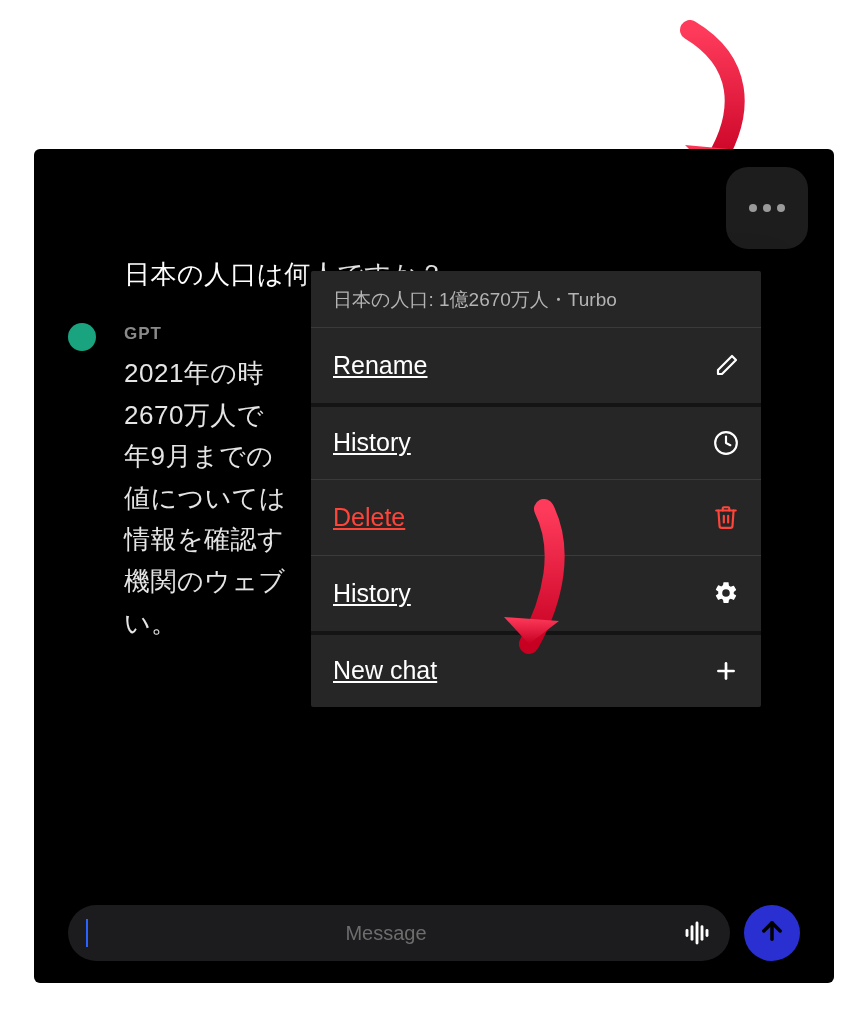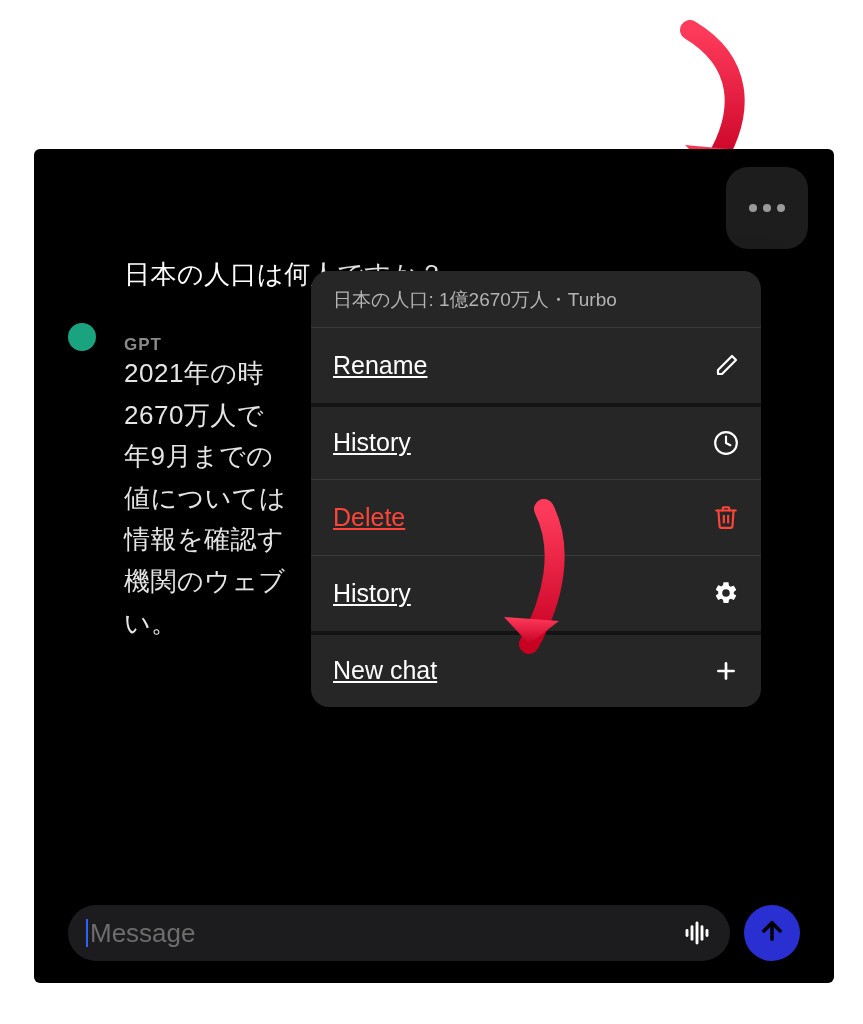--- a/index.html
+++ b/index.html
@@ -60,21 +60,21 @@
       position: absolute;
       left: 0;
       top: 6px;
       width: 28px; height: 28px;
       background: #19a37f;
       border-radius: 50%;
     }
     .sender-label {
       position: absolute;
       left: 56px;
-      top: 18px;
+      top: 7px;
       color: #8a8a8a;
       font-size: 17px;
       font-weight: 700;
       letter-spacing: 1px;
     }
     .assistant-text {
       position: absolute;
       left: 56px;
       top: 36px;
       width: 230px;
@@ -83,21 +83,21 @@
       line-height: 1.6;
       letter-spacing: 0.5px;
       white-space: pre-line;
     }
     .popover {
       position: absolute;
       left: 277px;
       top: 122px;
       width: 450px;
       background: #262626;
-      border-radius: 18px;
+      border-radius: 2px;
       box-shadow: 0 10px 40px rgba(0,0,0,0.5);
       overflow: hidden;
     }
     .popover-header {
       padding: 16px 22px 14px 22px;
     }
     .popover-title {
       color: #b3b3b3;
       font-size: 19px;
       line-height: 1.35;
@@ -138,21 +138,22 @@
       display: flex;
       align-items: center;
       padding: 0 18px;
     }
     .composer input {
       flex: 1;
       background: transparent;
       border: none;
       outline: none;
       color: #8b5cf6;
-      font-size: 26px;
+      font-size: 20px;
+      text-align: center;
     }
     .composer input::placeholder { color: #6d6d6d; }
     .caret {
       width: 2px; height: 28px; background: #2a63ff; margin-right: 2px;
     }
     .audio-icon { color: #fff; display:flex; }
     .send-btn {
       position: absolute;
       right: 34px;
       bottom: 22px;

